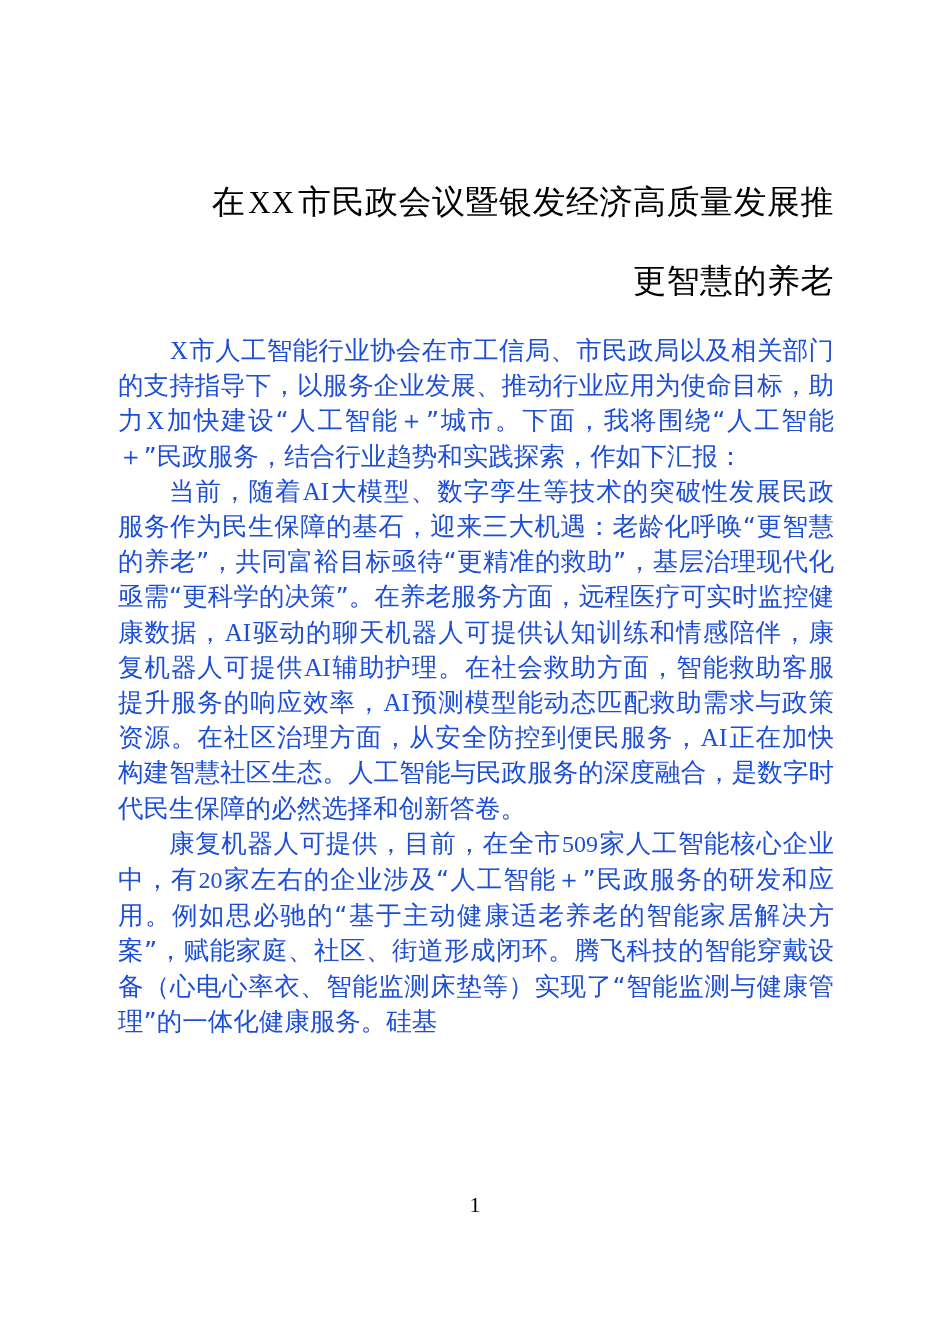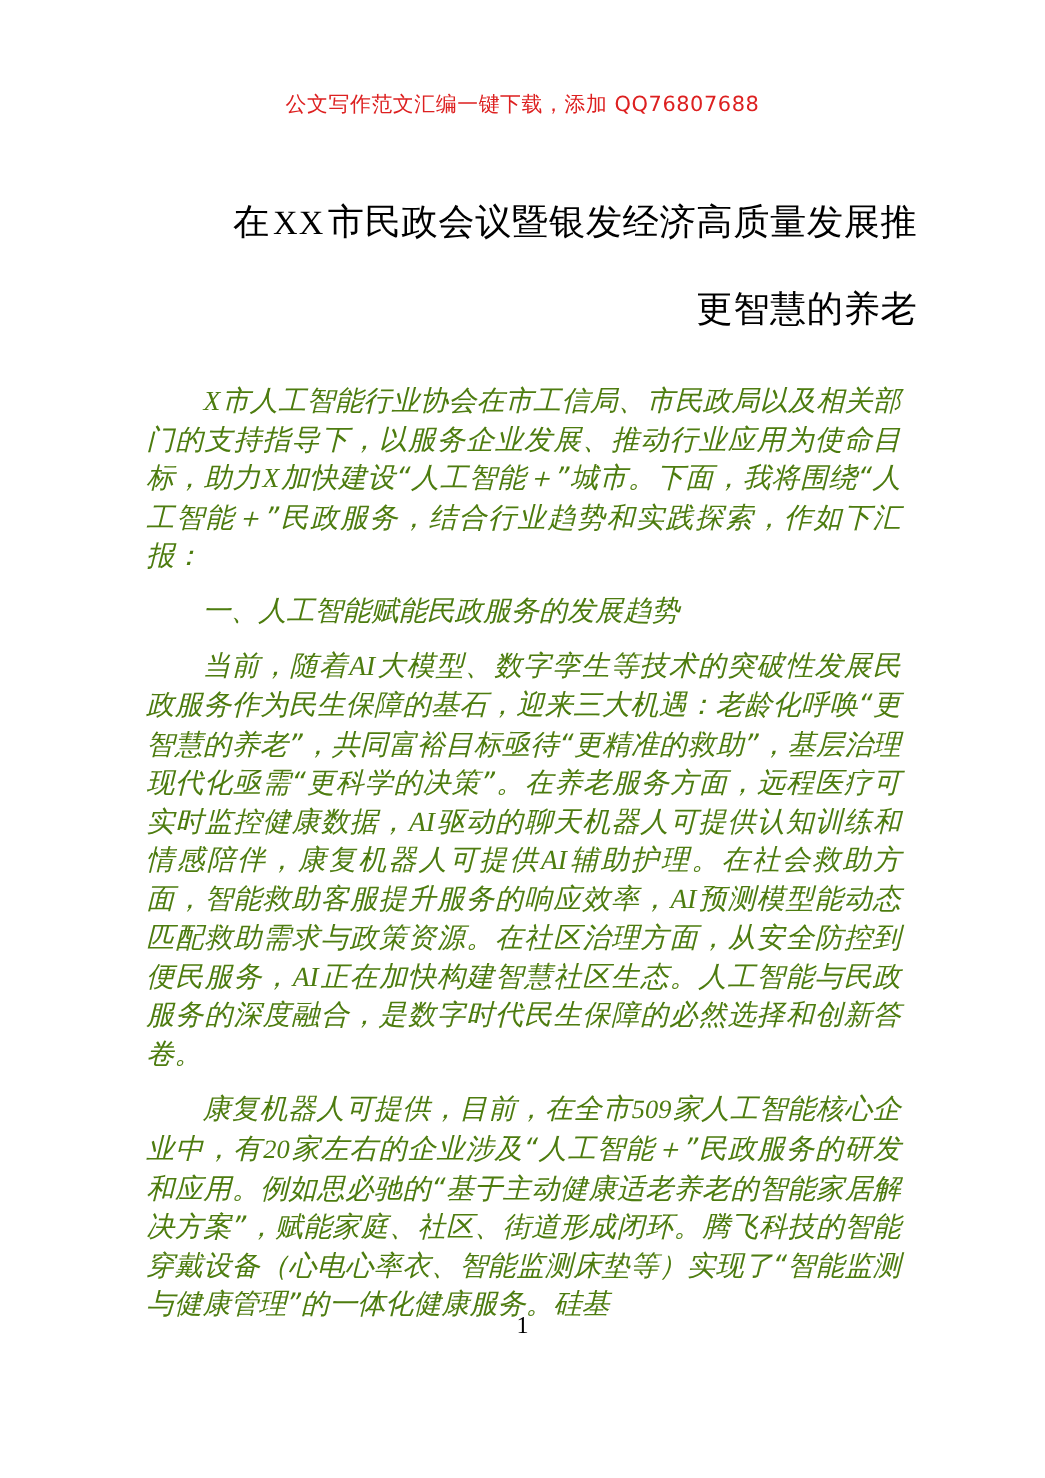--- a/index.html
+++ b/index.html
@@ -61,31 +61,30 @@
   }
 
   
   .body-block {
     position: absolute;
     top: 333px;
     left: 118px;
     width: 716px;
   }
   .para {
-    margin: 15px;
+    margin: 0;
     font-family: "DejaVu Sans", sans-serif;
     font-size: 25.5px;
     line-height: 35.2px;
-    color: #4d7c0f;
+    color: #1d4ed8;
     text-align: justify;
     text-justify: inter-ideograph;
     text-indent: 51px;
     letter-spacing: 0px;
     word-break: break-all;
-    font-style: italic;
   }
   .para.heading {
     text-indent: 51px;
   }
   .para .latin {
     font-family: "Liberation Serif", "DejaVu Serif", serif;
     font-size: 25px;
     padding: 0 1px;
   }
   .para .num {
@@ -104,29 +103,27 @@
     font-family: "Liberation Serif", "DejaVu Serif", serif;
     font-size: 22px;
     color: #000000;
   }
 </style>
 </head>
 <body>
 
 <div class="page">
 
-  <div class="promo-header">公文写作范文汇编一键下载，添加 QQ76807688</div>
 
   <div class="doc-title">
     <span>在</span><span class="latin">XX</span><span>市民政会议暨银发经济高质量发展推</span><br>
     <span>更智慧的养老</span>
   </div>
 
   <div class="body-block" id="body-block">
       <p class="para"><span class="latin">X</span><span>市人工智能行业协会在市工信局、市民政局以及相关部门的支持指导下，以服务企业发展、推动行业应用为使命目标，助力</span><span class="latin">X</span><span>加快建设“人工智能＋”城市。下面，我将围绕“人工智能＋”民政服务，结合行业趋势和实践探索，作如下汇报：</span></p>
-      <p class="para heading"><span>一、人工智能赋能民政服务的发展趋势</span></p>
       <p class="para"><span>当前，随着</span><span class="latin">AI</span><span>大模型、数字孪生等技术的突破性发展民政服务作为民生保障的基石，迎来三大机遇：老龄化呼唤“更智慧的养老”，共同富裕目标亟待“更精准的救助”，基层治理现代化亟需“更科学的决策”。在养老服务方面，远程医疗可实时监控健康数据，</span><span class="latin">AI</span><span>驱动的聊天机器人可提供认知训练和情感陪伴，康复机器人可提供</span><span class="latin">AI</span><span>辅助护理。在社会救助方面，智能救助客服提升服务的响应效率，</span><span class="latin">AI</span><span>预测模型能动态匹配救助需求与政策资源。在社区治理方面，从安全防控到便民服务，</span><span class="latin">AI</span><span>正在加快构建智慧社区生态。人工智能与民政服务的深度融合，是数字时代民生保障的必然选择和创新答卷。</span></p>
       <p class="para"><span>康复机器人可提供，目前，在全市</span><span class="num">509</span><span>家人工智能核心企业中，有</span><span class="num">20</span><span>家左右的企业涉及“人工智能＋”民政服务的研发和应用。例如思必驰的“基于主动健康适老养老的智能家居解决方案”，赋能家庭、社区、街道形成闭环。腾飞科技的智能穿戴设备（心电心率衣、智能监测床垫等）实现了“智能监测与健康管理”的一体化健康服务。硅基</span></p>
     </div>
 
   <div class="page-number">1</div>
 
 </div>
 
 </body></html>

